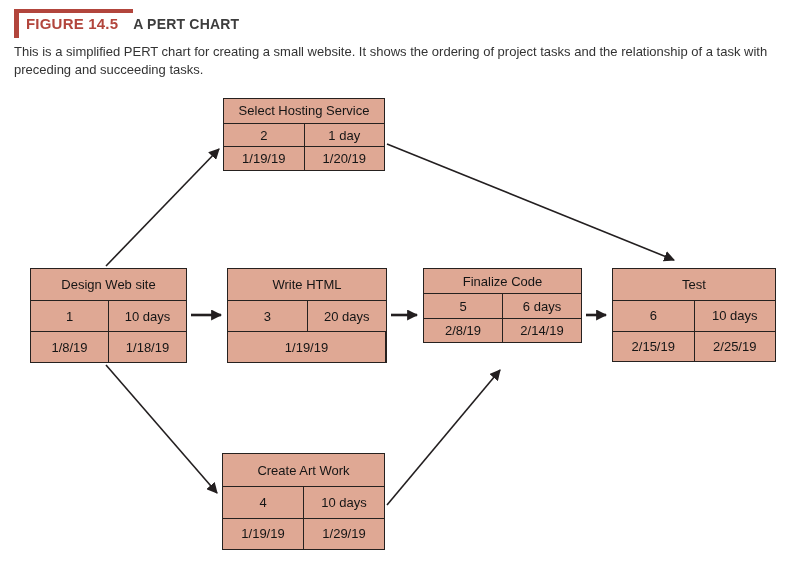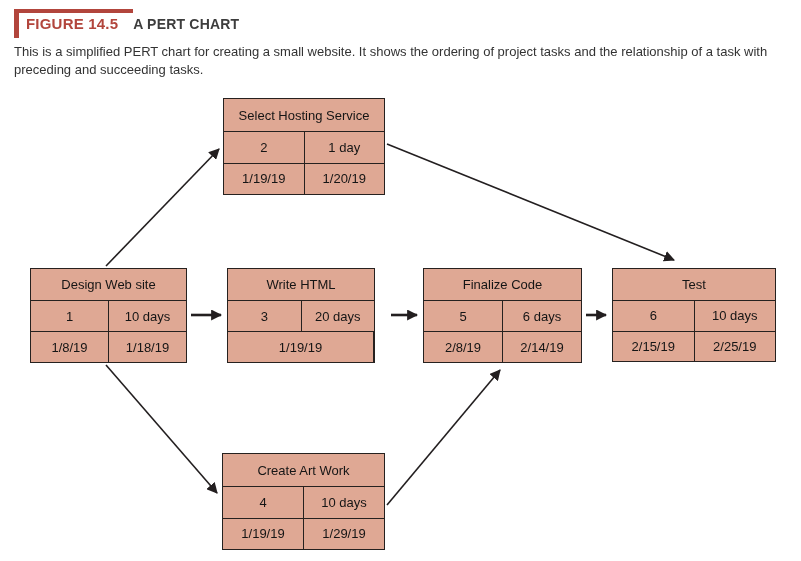--- a/index.html
+++ b/index.html
@@ -61,21 +61,21 @@
     </defs>
     <line x1="106" y1="266" x2="219" y2="149" stroke="#231f20" stroke-width="1.6" marker-end="url(#ah)"></line>
     <line x1="191" y1="315" x2="221" y2="315" stroke="#231f20" stroke-width="2.6" marker-end="url(#ah)"></line>
     <line x1="106" y1="365" x2="217" y2="493" stroke="#231f20" stroke-width="1.6" marker-end="url(#ah)"></line>
     <line x1="391" y1="315" x2="417" y2="315" stroke="#231f20" stroke-width="2.6" marker-end="url(#ah)"></line>
     <line x1="387" y1="505" x2="500" y2="370" stroke="#231f20" stroke-width="1.6" marker-end="url(#ah)"></line>
     <line x1="586" y1="315" x2="606" y2="315" stroke="#231f20" stroke-width="2.6" marker-end="url(#ah)"></line>
     <line x1="387" y1="144" x2="674" y2="260" stroke="#231f20" stroke-width="1.6" marker-end="url(#ah)"></line>
   </svg>
 
-  <div class="task-box" style="left:223px;top:98px;width:162px;height:97px;">
+  <div class="task-box" style="left:223px;top:98px;width:162px;height:73px;">
     <div class="task-title">Select Hosting Service</div>
     <div class="task-row">
       <div class="task-cell first">2</div>
       <div class="task-cell">1 day</div>
     </div>
     <div class="task-row dates">
       <div class="task-cell first">1/19/19</div>
       <div class="task-cell">1/20/19</div>
     </div>
   </div>
@@ -85,32 +85,32 @@
     <div class="task-row">
       <div class="task-cell first">1</div>
       <div class="task-cell">10 days</div>
     </div>
     <div class="task-row dates">
       <div class="task-cell first">1/8/19</div>
       <div class="task-cell">1/18/19</div>
     </div>
   </div>
 
-  <div class="task-box" style="left:227px;top:268px;width:148px;height:95px;">
+  <div class="task-box" style="left:227px;top:268px;width:160px;height:95px;">
     <div class="task-title">Write HTML</div>
     <div class="task-row">
       <div class="task-cell first">3</div>
       <div class="task-cell">20 days</div>
     </div>
     <div class="task-row dates">
       <div class="task-cell first">1/19/19</div>
     </div>
   </div>
 
-  <div class="task-box" style="left:423px;top:268px;width:159px;height:95px;">
+  <div class="task-box" style="left:423px;top:268px;width:159px;height:75px;">
     <div class="task-title">Finalize Code</div>
     <div class="task-row">
       <div class="task-cell first">5</div>
       <div class="task-cell">6 days</div>
     </div>
     <div class="task-row dates">
       <div class="task-cell first">2/8/19</div>
       <div class="task-cell">2/14/19</div>
     </div>
   </div>

